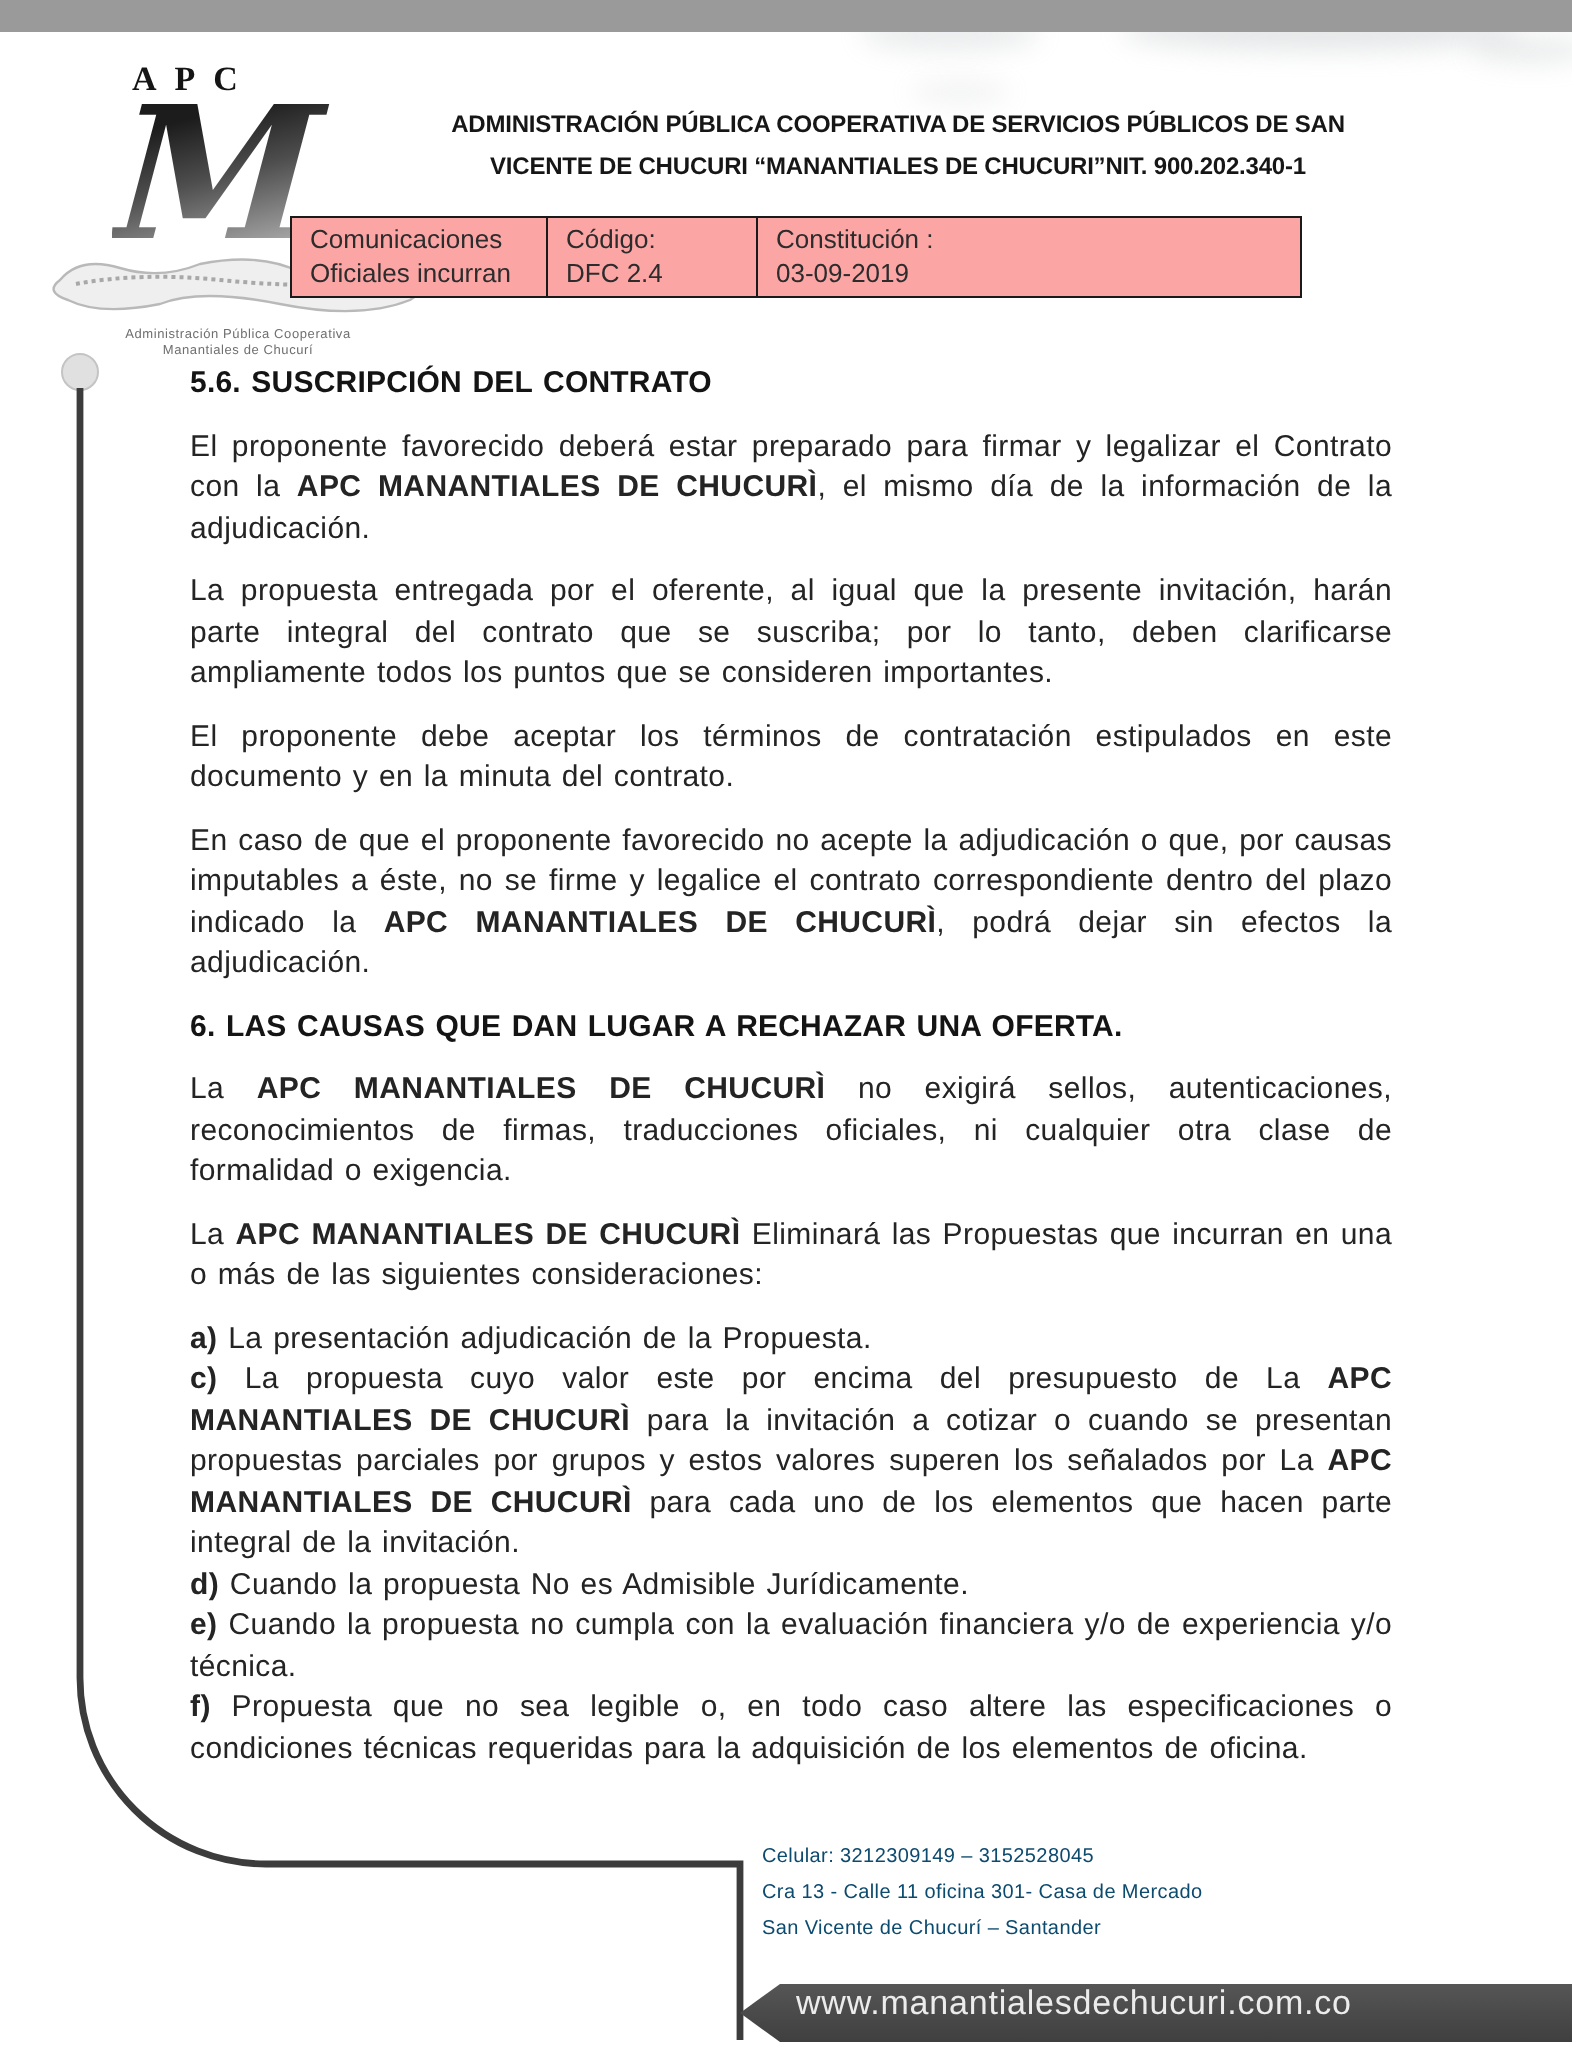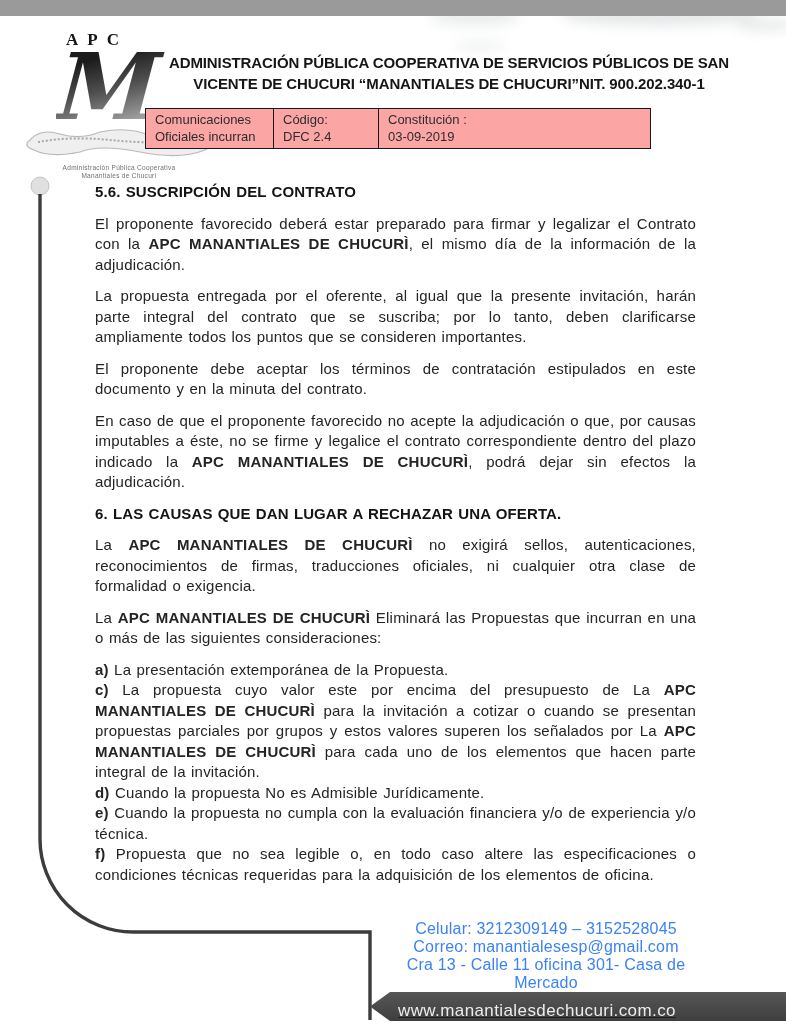--- a/index.html
+++ b/index.html
@@ -24,47 +24,47 @@
     font-size:92px;line-height:.78;margin-left:14px;margin-top:2px;
     background:linear-gradient(165deg,#1c1c1c 15%,#4e4e4e 45%,#9a9a9a 78%,#cfcfcf 100%);
     -webkit-background-clip:text;background-clip:text;color:transparent;
     transform:skewX(-4deg);
   }
   .logo-ribbon{position:absolute;left:-24px;top:88px;width:200px;height:46px;}
   .logo-caption{position:absolute;left:-20px;top:134px;width:190px;text-align:center;
     font-size:6.5px;line-height:8px;color:#6f6f6f;letter-spacing:.3px;filter:blur(.3px);}
 
   .doc-title{position:absolute;left:138px;top:36px;width:622px;text-align:center;
-    font-weight:bold;font-size:15px;line-height:21px;color:#161616;letter-spacing:-.1px;}
+    font-weight:bold;font-size:12px;line-height:21px;color:#161616;letter-spacing:-.1px;}
 
   .info-table{position:absolute;left:145px;top:92px;width:504px;height:39px;
     display:flex;border:1.6px solid #1a1a1a;background:#fca5a5;}
   .info-cell{border-right:1.4px solid #1a1a1a;padding:2px 0 0 9px;font-size:13px;
     line-height:17px;color:#2c2c2c;box-sizing:border-box;}
   .info-cell:last-child{border-right:none;}
   .ic1{width:128px;} .ic2{width:105px;} .ic3{width:155px;} .ic4{width:116px;}
 
   
   .border-line{position:absolute;left:0;top:0;pointer-events:none;}
 
   
   .doc-body{position:absolute;left:95px;top:166px;width:601px;font-size:15px;
     line-height:20.5px;color:#242424;letter-spacing:.2px;word-spacing:1px;}
   .doc-body .heading{font-weight:bold;color:#141414;margin:0 0 11px;letter-spacing:.1px;}
   .doc-body .para{margin:0 0 11px;text-align:justify;}
   .doc-body .item{margin:0;text-align:justify;}
   .doc-body .b{font-weight:bold;}
 
   
-  .contact{position:absolute;left:381px;top:904px;width:330px;font-size:16px;
-    line-height:18px;color:#3b82f6;letter-spacing:.2px;text-align:center;}
+  .contact{position:absolute;left:381px;top:904px;width:330px;font-size:10px;
+    line-height:18px;color:#0c4a6e;letter-spacing:.2px;}
   .banner{position:absolute;left:370px;top:976px;width:416px;height:29px;
-    display:flex;align-items:flex-end;
+    display:flex;align-items:flex-start;
     background:linear-gradient(180deg,#565656,#3f3f3f);
-    clip-path:polygon(0 50%,20px 0,100% 0,100% 100%,20px 100%);text-decoration:underline;}
+    clip-path:polygon(0 50%,20px 0,100% 0,100% 100%,20px 100%);}
   .banner-text{color:#ececec;font-size:17px;letter-spacing:.4px;padding-left:28px;}
   .bottom-band{position:absolute;left:0;bottom:0;width:786px;height:11px;
     background:linear-gradient(180deg,#e2e8ea,#c6d0d6);border-top:1px solid #eef1f2;}
 </style>
 </head>
 <body>
 
 <div class="page">
 
   <div class="smudge s1"></div>
@@ -112,30 +112,29 @@
 
   <div class="doc-body">
       <div class="heading"><span class="b">5.6. SUSCRIPCIÓN DEL CONTRATO</span></div>
       <div class="para"><span>El proponente favorecido deberá estar preparado para firmar y legalizar el Contrato con la </span><span class="b">APC MANANTIALES DE CHUCURÌ</span><span>, el mismo día de la información de la adjudicación.</span></div>
       <div class="para"><span>La propuesta entregada por el oferente, al igual que la presente invitación, harán parte integral del contrato que se suscriba; por lo tanto, deben clarificarse ampliamente todos los puntos que se consideren importantes.</span></div>
       <div class="para"><span>El proponente debe aceptar los términos de contratación estipulados en este documento y en la minuta del contrato.</span></div>
       <div class="para"><span>En caso de que el proponente favorecido no acepte la adjudicación o que, por causas imputables a éste, no se firme y legalice el contrato correspondiente dentro del plazo indicado la </span><span class="b">APC MANANTIALES DE CHUCURÌ</span><span>, podrá dejar sin efectos la adjudicación.</span></div>
       <div class="heading"><span class="b">6. LAS CAUSAS QUE DAN LUGAR A RECHAZAR UNA OFERTA.</span></div>
       <div class="para"><span>La </span><span class="b">APC MANANTIALES DE CHUCURÌ</span><span> no exigirá sellos, autenticaciones, reconocimientos de firmas, traducciones oficiales, ni cualquier otra clase de formalidad o exigencia.</span></div>
       <div class="para"><span>La </span><span class="b">APC MANANTIALES DE CHUCURÌ</span><span> Eliminará las Propuestas que incurran en una o más de las siguientes consideraciones:</span></div>
-      <div class="item"><span class="b">a)</span><span> La presentación extemporánea de la Propuesta.</span></div>
+      <div class="item"><span class="b">a)</span><span> La presentación adjudicación de la Propuesta.</span></div>
       <div class="item"><span class="b">c)</span><span> La propuesta cuyo valor este por encima del presupuesto de La </span><span class="b">APC MANANTIALES DE CHUCURÌ</span><span> para la invitación a cotizar o cuando se presentan propuestas parciales por grupos y estos valores superen los señalados por La </span><span class="b">APC MANANTIALES DE CHUCURÌ</span><span> para cada uno de los elementos que hacen parte integral de la invitación.</span></div>
       <div class="item"><span class="b">d)</span><span> Cuando la propuesta No es Admisible Jurídicamente.</span></div>
       <div class="item"><span class="b">e)</span><span> Cuando la propuesta no cumpla con la evaluación financiera y/o de experiencia y/o técnica.</span></div>
       <div class="item"><span class="b"> f)</span><span> Propuesta que no sea legible o, en todo caso altere las especificaciones o condiciones técnicas requeridas para la adquisición de los elementos de oficina.</span></div>
     </div>
 
   <div class="contact">
       <div>Celular: 3212309149 – 3152528045</div>
-      <div>Correo: manantialesesp@gmail.com</div>
       <div>Cra 13 - Calle 11 oficina 301- Casa de Mercado</div>
       <div>San Vicente de Chucurí – Santander</div>
     </div>
 
   <div class="banner">
     <span class="banner-text">www.manantialesdechucuri.com.co</span>
   </div>
 
   <div class="bottom-band"></div>
 

